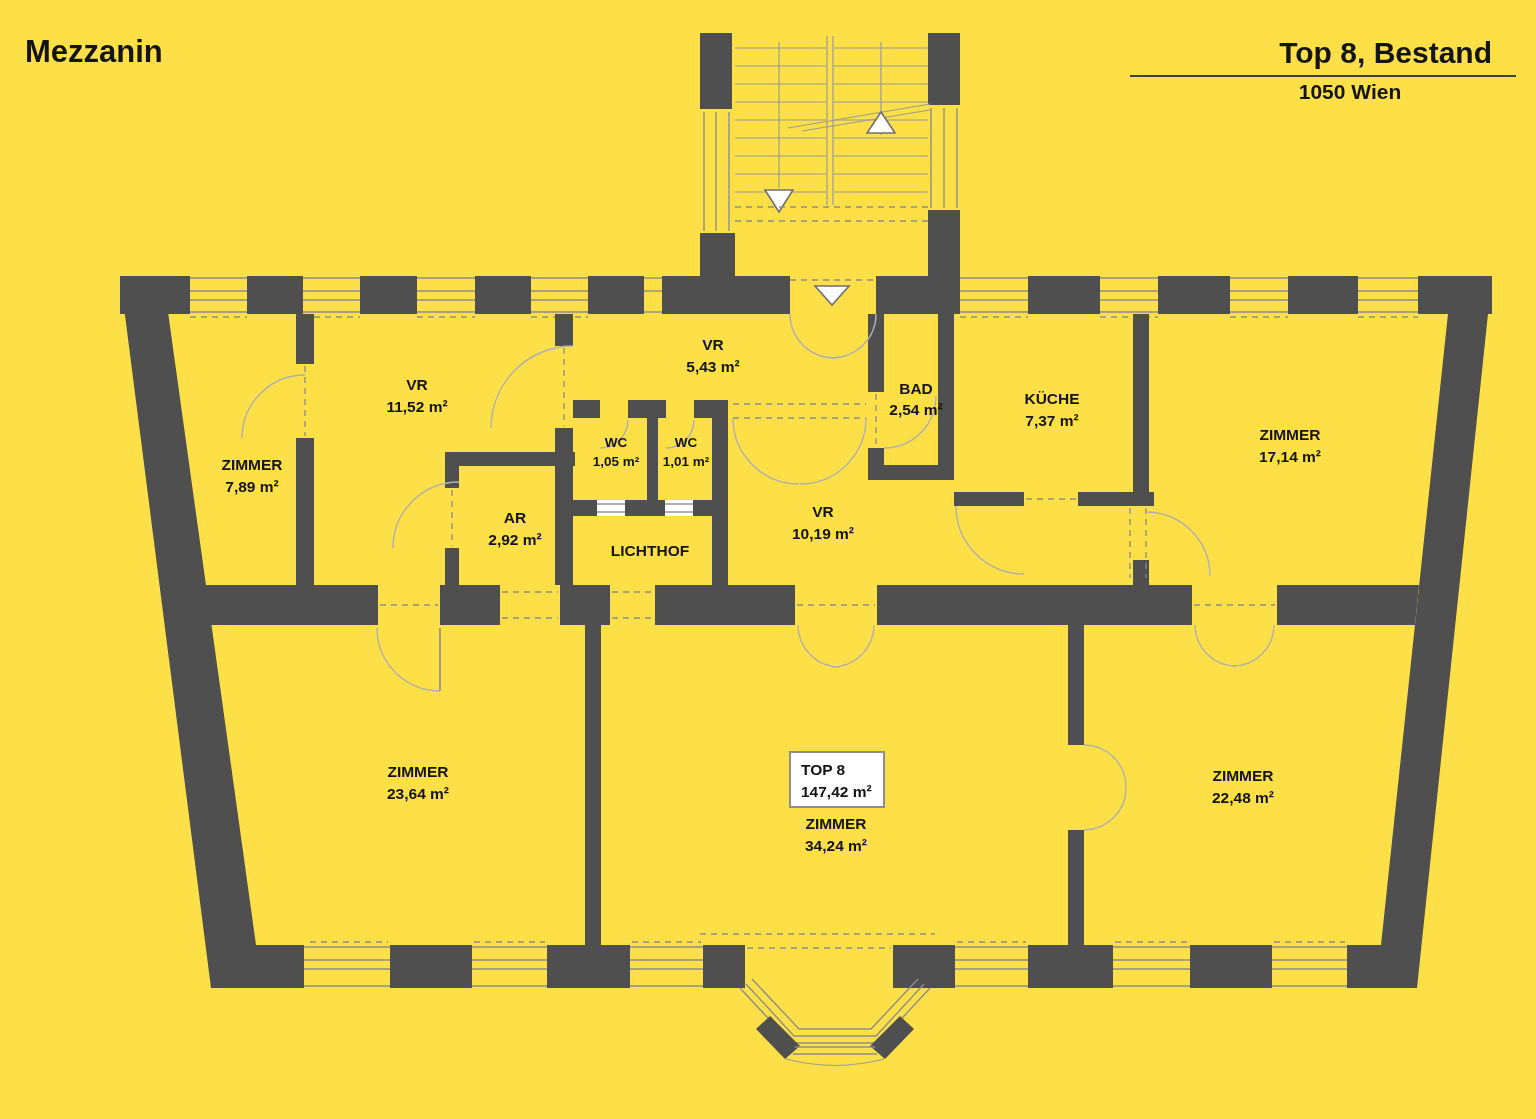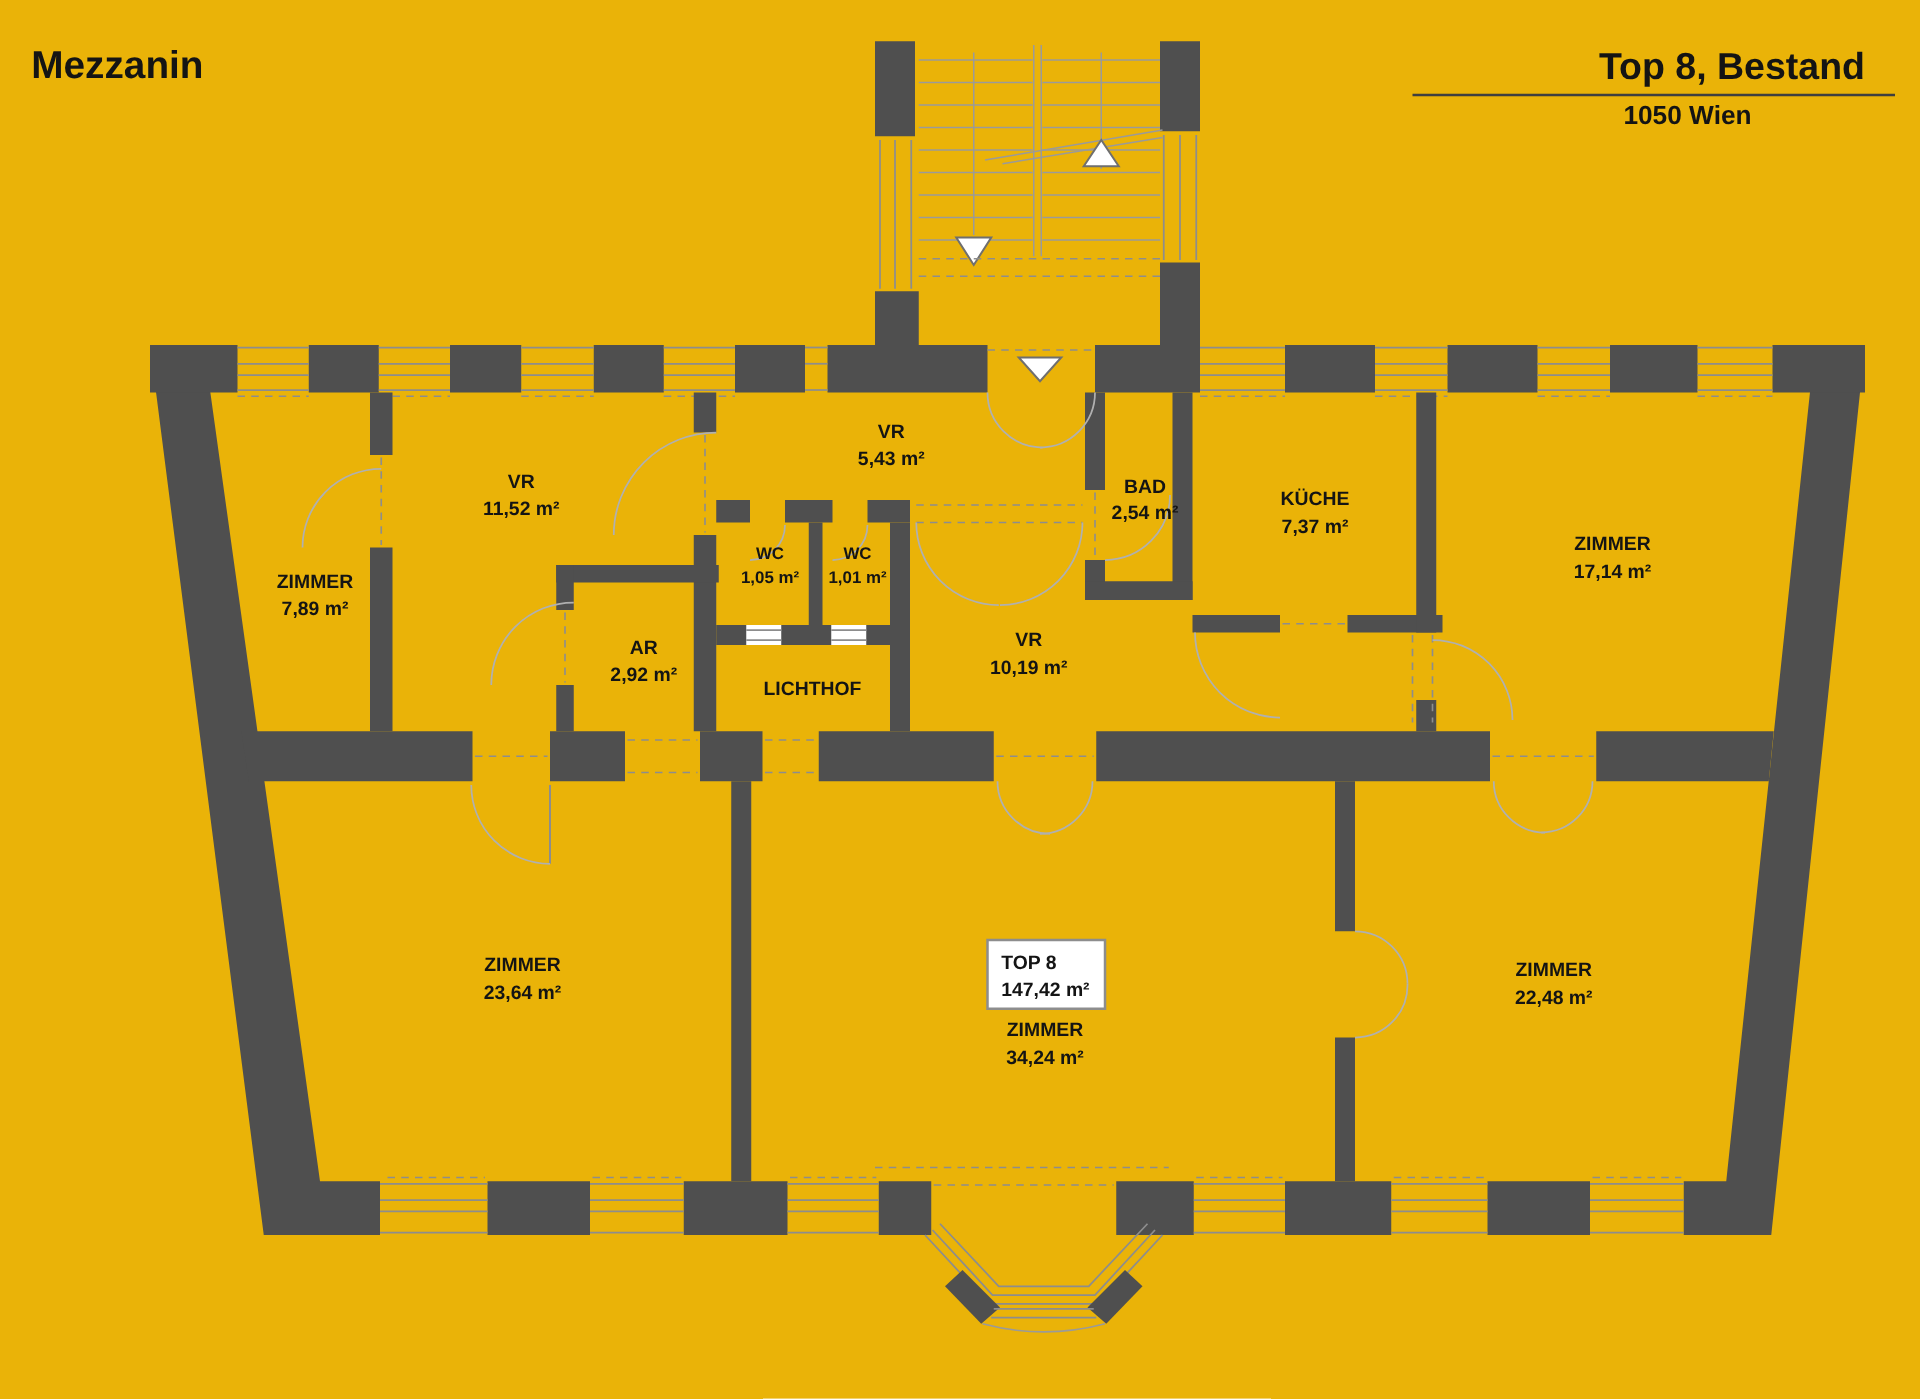--- a/index.html
+++ b/index.html
@@ -1,16 +1,16 @@
 <!DOCTYPE html>
 <html><head>
 <meta charset="utf-8">
 <style>
   html,body{margin:0;padding:0;background:#ffffff;}
-  .page{width:1536px;height:1119px;position:relative;background:#eab308;overflow:hidden;}
+  .page{width:1536px;height:1119px;position:relative;background:#fde047;overflow:hidden;}
   svg{display:block;}
   .wall{fill:#4f4f4f;stroke:none;}
   .win{stroke:#8d8d8d;stroke-width:1.4;fill:none;}
   .thin{stroke:#9a9a9a;stroke-width:1.2;fill:none;}
   .arc{stroke:#b0b0b0;stroke-width:1.4;fill:none;}
   .leaf{stroke:#8d8d8d;stroke-width:1.6;fill:none;}
   .dashthin{stroke:#8d8d8d;stroke-width:1.3;stroke-dasharray:6 5;fill:none;}
   .arrow{fill:#ffffff;stroke:#6f6f6f;stroke-width:1.6;}
   .t{font-family:"Liberation Sans","DejaVu Sans",sans-serif;font-weight:bold;fill:#141414;}
   .t-h1{font-size:31px;}

